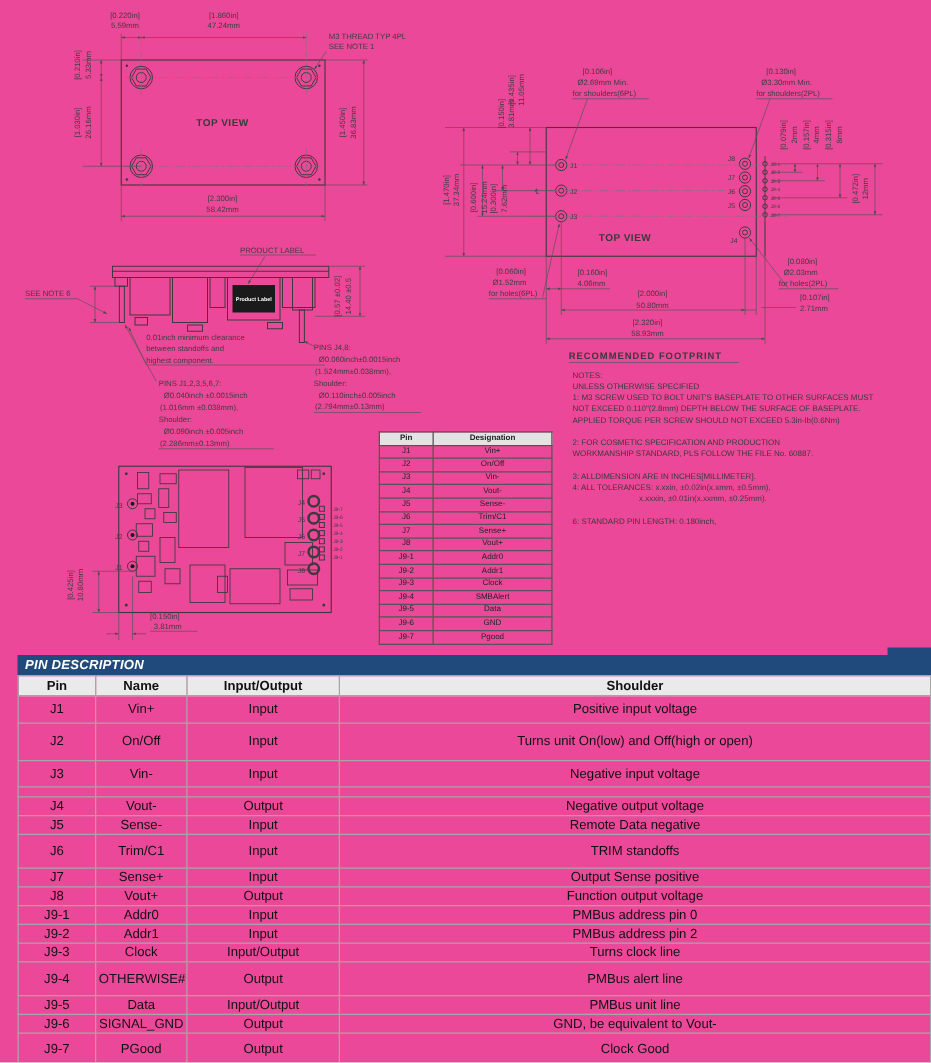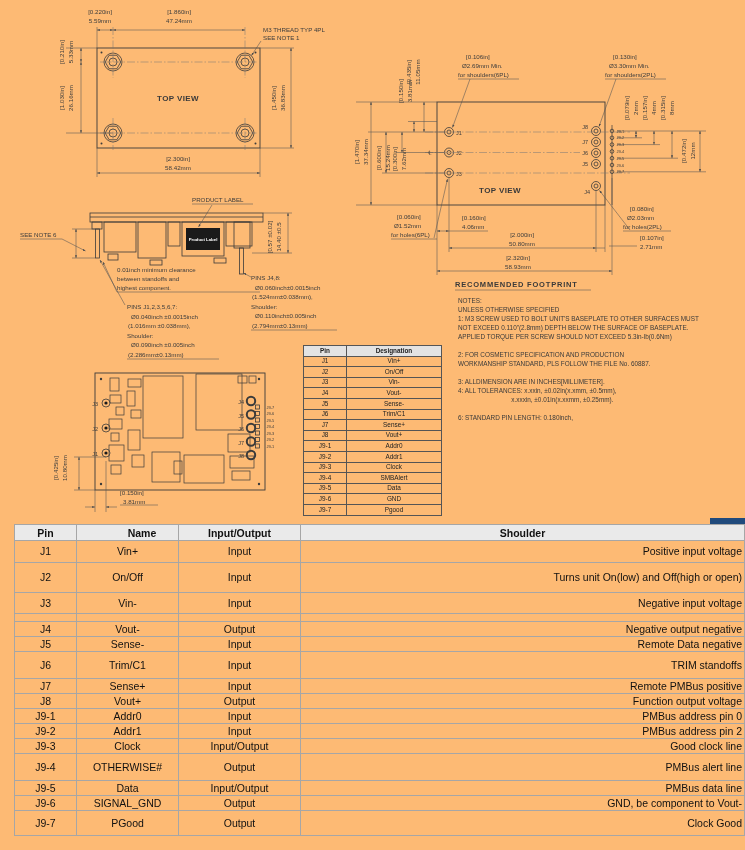--- a/index.html
+++ b/index.html
@@ -1,39 +1,39 @@
 <!DOCTYPE html>
 <html><head>
 <meta charset="utf-8">
 <style>
   html,body{margin:0;padding:0;background:#fff;}
-  .sheet{position:relative;width:745px;height:850px;background:#fdba74;overflow:hidden;
+  .sheet{position:relative;width:745px;height:850px;background:#ec4899;overflow:hidden;
          font-family:"Liberation Sans",sans-serif;color:#1a1a1a;}
   svg{position:absolute;left:0;top:0;}
   svg text{fill:#3d3d3d;font-family:"Liberation Sans",sans-serif;font-size:6.2px;}
   svg text.pin{font-size:5.5px;}
   svg text.tiny{font-size:3.9px;}
   svg text.view{font-size:8px;font-weight:bold;fill:#3a3a3a;letter-spacing:.4px;}
   svg text.cap{font-size:7.5px;font-weight:bold;fill:#3a3a3a;letter-spacing:.8px;}
   svg text.lbl{font-size:4.3px;font-weight:bold;fill:#fff;}
   .notes{position:absolute;left:458px;top:296px;font-size:6.4px;line-height:9px;
          color:#3a3a3a;white-space:pre;}
   .desig{position:absolute;left:303px;top:345px;border-collapse:collapse;font-size:6.4px;color:#222;}
   .desig th,.desig td{border:1px solid #555;height:9.6px;padding:0 2px;text-align:center;font-weight:normal;line-height:1;}
   .desig th{background:#e3e3e3;font-weight:bold;}
   .desig .c1{width:38px;}.desig .c2{width:90px;}
   .pin-desc{position:absolute;left:14px;top:524px;width:731px;}
   .pd-title{height:16px;background:#204a7c;color:#fff;font-weight:bold;font-style:italic;
             font-size:10.5px;line-height:16px;padding-left:6px;box-sizing:border-box;letter-spacing:.2px;}
   table.pd{width:100%;border-collapse:collapse;font-size:10.5px;color:#111;table-layout:fixed;}
   table.pd th{background:#eaeaea;font-weight:bold;height:15px;border:1px solid #a6a6a6;padding:0;}
   table.pd td{border:1px solid #a6a6a6;padding:0 2px;line-height:1.15;}
-  table.pd .w-pin{width:61px;} table.pd .w-name{width:72px;padding-left:29px;} table.pd .w-io{width:121px;}
+  table.pd .w-pin{width:61px;} table.pd .w-name{width:72px;} table.pd .w-io{width:121px;}
   td.pd-pin,td.pd-name,td.pd-io{text-align:center;}
-  td.pd-fn{padding-left:8px;text-align:right;}
+  td.pd-fn{padding-left:8px;text-align:center;}
   .edge-accent{position:absolute;left:710px;top:518px;width:35px;height:7px;background:#204a7c;}
 </style>
 </head>
 <body>
 
 <div class="sheet">
 
 <svg width="745" height="522" viewBox="0 0 745 522">
 <defs>
  <marker id="ar" viewBox="0 0 10 10" refX="9.5" refY="5" markerWidth="5.5" markerHeight="5.5" orient="auto-start-reverse">
@@ -412,20 +412,21 @@
         <tr>
           <td>J9-7</td>
           <td>Pgood</td>
         </tr>
       </tbody>
 </table>
 
 <div class="edge-accent"></div>
 
 <div class="pin-desc">
+  <div class="pd-title">PIN DESCRIPTION</div>
   <table class="pd">
     <thead>
       <tr>
         <th class="w-pin">Pin</th>
         <th class="w-name">Name</th>
         <th class="w-io">Input/Output</th>
         <th>Shoulder</th>
       </tr>
     </thead>
     <tbody>
@@ -450,39 +451,39 @@
           <tr style="height: 8px;">
             <td></td>
             <td></td>
             <td></td>
             <td></td>
           </tr>
           <tr style="height: 15px;">
             <td class="pd-pin">J4</td>
             <td class="pd-name">Vout-</td>
             <td class="pd-io">Output</td>
-            <td class="pd-fn">Negative output negative</td>
+            <td class="pd-fn">Negative output voltage</td>
           </tr>
           <tr style="height: 15px;">
             <td class="pd-pin">J5</td>
             <td class="pd-name">Sense-</td>
             <td class="pd-io">Input</td>
             <td class="pd-fn">Remote Data negative</td>
           </tr>
           <tr style="height: 27px;">
             <td class="pd-pin">J6</td>
             <td class="pd-name">Trim/C1</td>
             <td class="pd-io">Input</td>
             <td class="pd-fn">TRIM standoffs</td>
           </tr>
           <tr style="height: 15px;">
             <td class="pd-pin">J7</td>
             <td class="pd-name">Sense+</td>
             <td class="pd-io">Input</td>
-            <td class="pd-fn">Remote PMBus positive</td>
+            <td class="pd-fn">Output Sense positive</td>
           </tr>
           <tr style="height: 15px;">
             <td class="pd-pin">J8</td>
             <td class="pd-name">Vout+</td>
             <td class="pd-io">Output</td>
             <td class="pd-fn">Function output voltage</td>
           </tr>
           <tr style="height: 15px;">
             <td class="pd-pin">J9-1</td>
             <td class="pd-name">Addr0</td>
@@ -492,39 +493,39 @@
           <tr style="height: 15px;">
             <td class="pd-pin">J9-2</td>
             <td class="pd-name">Addr1</td>
             <td class="pd-io">Input</td>
             <td class="pd-fn">PMBus address pin 2</td>
           </tr>
           <tr style="height: 15px;">
             <td class="pd-pin">J9-3</td>
             <td class="pd-name">Clock</td>
             <td class="pd-io">Input/Output</td>
-            <td class="pd-fn">Good clock line</td>
+            <td class="pd-fn">Turns clock line</td>
           </tr>
           <tr style="height: 27px;">
             <td class="pd-pin">J9-4</td>
             <td class="pd-name">OTHERWISE#</td>
             <td class="pd-io">Output</td>
             <td class="pd-fn">PMBus alert line</td>
           </tr>
           <tr style="height: 15px;">
             <td class="pd-pin">J9-5</td>
             <td class="pd-name">Data</td>
             <td class="pd-io">Input/Output</td>
-            <td class="pd-fn">PMBus data line</td>
+            <td class="pd-fn">PMBus unit line</td>
           </tr>
           <tr style="height: 15px;">
             <td class="pd-pin">J9-6</td>
             <td class="pd-name">SIGNAL_GND</td>
             <td class="pd-io">Output</td>
-            <td class="pd-fn">GND, be component to Vout-</td>
+            <td class="pd-fn">GND, be equivalent to Vout-</td>
           </tr>
           <tr style="height: 25px;">
             <td class="pd-pin">J9-7</td>
             <td class="pd-name">PGood</td>
             <td class="pd-io">Output</td>
             <td class="pd-fn">Clock Good</td>
           </tr>
         </tbody>
   </table>
 </div>

